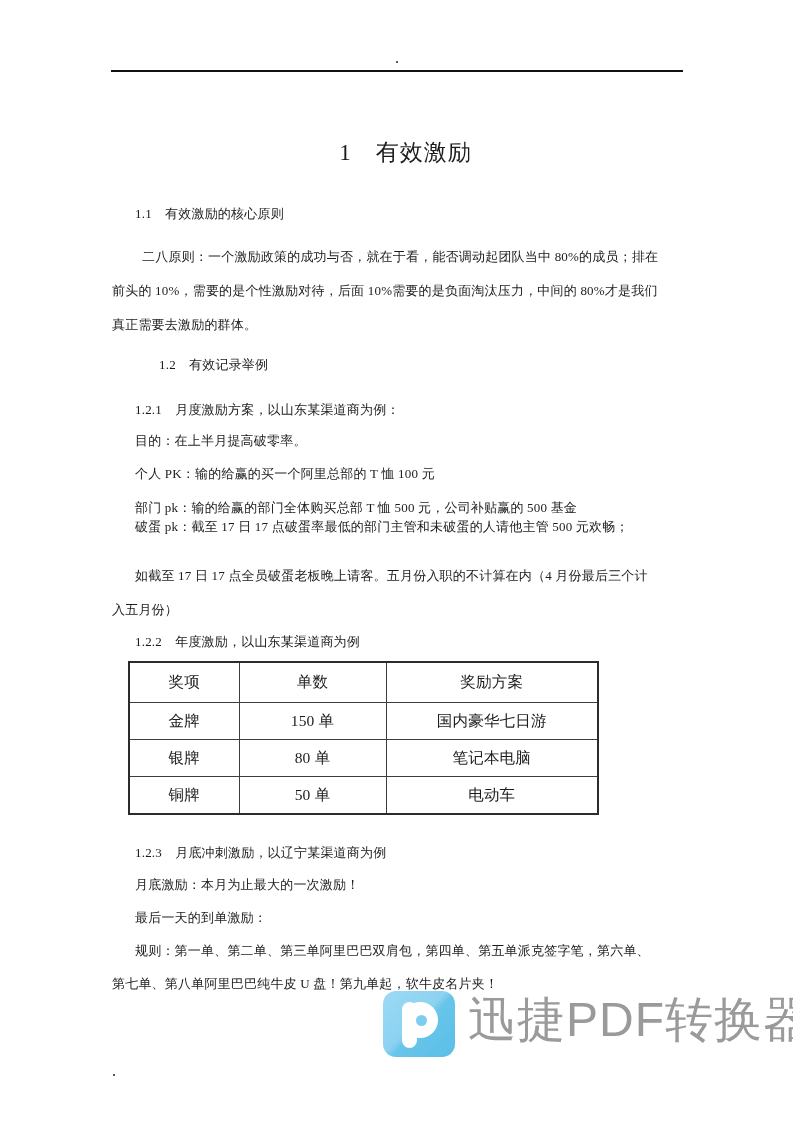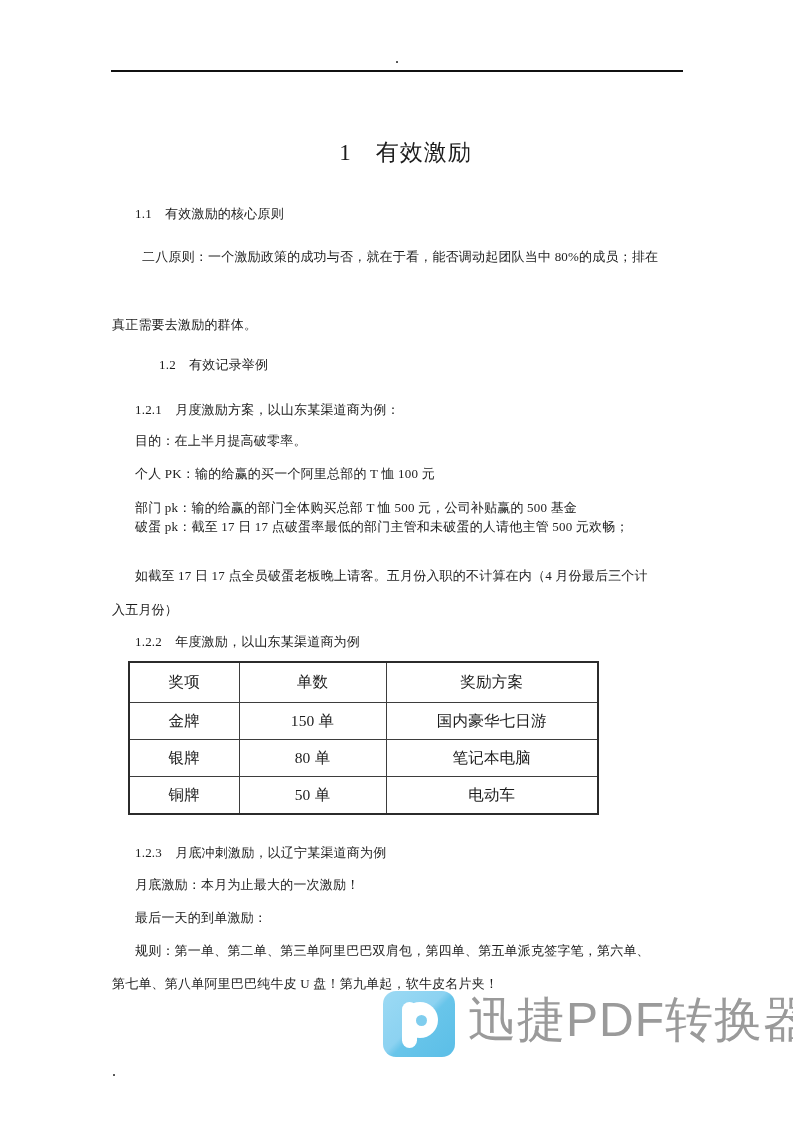--- a/index.html
+++ b/index.html
@@ -60,20 +60,21 @@
 
 <div class="page">
 
   <span class="mark" style="left:395px; top:50px;">.</span>
   <div class="header-rule"></div>
 
   <h1 class="title">1　有效激励</h1>
 
   <div class="ln" style="left:135px; top:203px;">1.1　有效激励的核心原则</div>
   <div class="ln" style="left:142px; top:246px;">二八原则：一个激励政策的成功与否，就在于看，能否调动起团队当中 80%的成员；排在</div>
+  <div class="ln" style="left:112px; top:280px;">前头的 10%，需要的是个性激励对待，后面 10%需要的是负面淘汰压力，中间的 80%才是我们</div>
   <div class="ln" style="left:112px; top:314px;">真正需要去激励的群体。</div>
 
   <div class="ln" style="left:121px; top:354px;margin-left:38px;">1.2　有效记录举例</div>
 
   <div class="ln" style="left:135px; top:399px;">1.2.1　月度激励方案，以山东某渠道商为例：</div>
   <div class="ln" style="left:135px; top:430px;">目的：在上半月提高破零率。</div>
   <div class="ln" style="left:135px; top:463px;">个人 PK：输的给赢的买一个阿里总部的 T 恤 100 元</div>
   <div class="ln" style="left:135px; top:497px;">部门 pk：输的给赢的部门全体购买总部 T 恤 500 元，公司补贴赢的 500 基金</div>
   <div class="ln" style="left:135px; top:516px;">破蛋 pk：截至 17 日 17 点破蛋率最低的部门主管和未破蛋的人请他主管 500 元欢畅；</div>
   <div class="ln" style="left:135px; top:565px;">如截至 17 日 17 点全员破蛋老板晚上请客。五月份入职的不计算在内（4 月份最后三个计</div>

